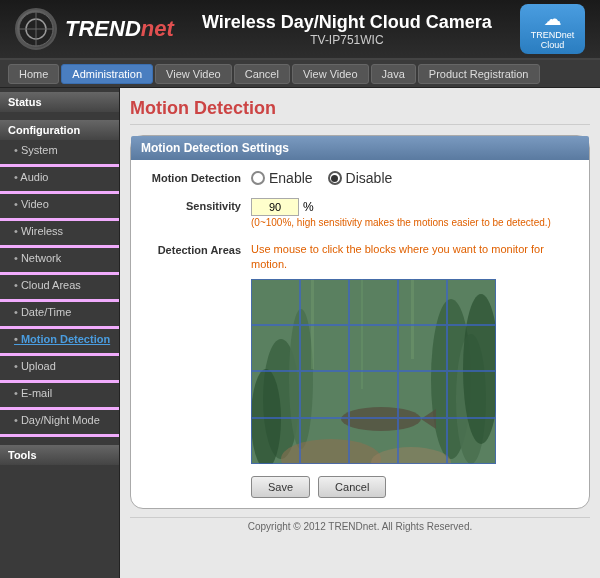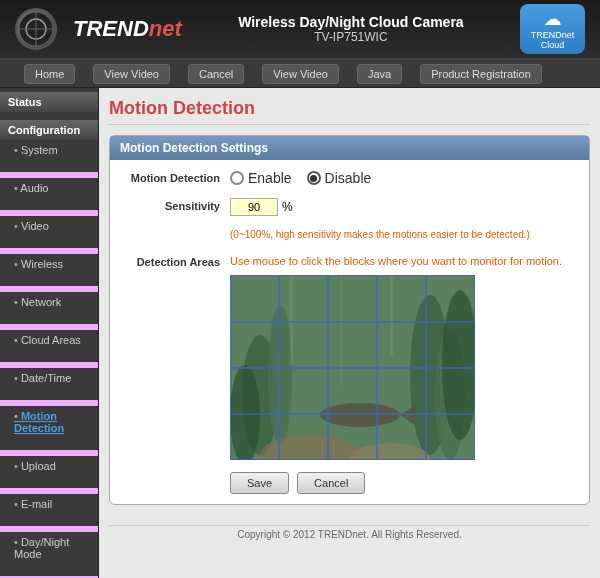--- a/index.html
+++ b/index.html
@@ -18,21 +18,21 @@
       height: 60px;
       display: flex;
       align-items: center;
       justify-content: space-between;
       padding: 0 15px;
       border-bottom: 2px solid #444;
     }
     .logo-area {
       display: flex;
       align-items: center;
-      gap: 16px;
+      gap: 8px;
     }
     .logo-circle {
       width: 42px;
       height: 42px;
       border-radius: 50%;
       background: radial-gradient(circle at 40% 40%, #888, #333);
       border: 2px solid #555;
       display: flex;
       align-items: center;
       justify-content: center;
@@ -45,21 +45,21 @@
       font-weight: bold;
       color: #fff;
       font-style: italic;
     }
     .logo-text span { color: #e05050; }
     .header-center {
       text-align: center;
       color: #fff;
     }
     .header-center .title1 {
-      font-size: 14px;
+      font-size: 18px;
       font-weight: bold;
     }
     .header-center .title2 {
       font-size: 12px;
       color: #ccc;
     }
     .cloud-badge {
       background: linear-gradient(to bottom, #4a9de0, #2a7dc0);
       border-radius: 8px;
       padding: 4px 8px;
@@ -69,22 +69,22 @@
       width: 65px;
     }
     .cloud-badge .cloud-icon { font-size: 18px; display: block; }
 
     
     .navbar {
       background: #3a3a3a;
       height: 28px;
       display: flex;
       align-items: center;
-      padding: 0 24px;
-      gap: 18px;
+      padding: 0 8px;
+      gap: 2px;
       border-bottom: 1px solid #222;
     }
     .nav-btn {
       padding: 3px 10px;
       font-size: 11px;
       color: #ddd;
       background: #555;
       border: 1px solid #666;
       border-radius: 3px;
       cursor: pointer;
@@ -97,41 +97,41 @@
     }
 
     
     .main-layout {
       display: flex;
       height: calc(578px - 60px - 28px);
     }
 
     
     .sidebar {
-      width: 99px;
+      width: 120px;
       background: #3a3a3a;
       border-right: 1px solid #222;
       overflow-y: auto;
     }
     .sidebar-section {
       padding: 4px 0;
     }
     .sidebar-header {
       background: linear-gradient(to bottom, #666, #444);
       color: #fff;
       padding: 4px 8px;
       font-size: 11px;
       font-weight: bold;
     }
     .sidebar-item {
-      padding: 4px 8px 16px 14px;
+      padding: 4px 8px 8px 14px;
       font-size: 11px;
       color: #ccc;
       cursor: pointer;
-      border-bottom: 6px solid #f0abfc;
+      border-bottom: 3px solid #f0abfc;
     }
     .sidebar-item::before {
       content: '• ';
       color: #aaa;
     }
     .sidebar-item.active {
       color: #4a9de0;
       font-weight: bold;
       text-decoration: underline;
     }
@@ -149,21 +149,21 @@
       color: #cc4444;
       margin-bottom: 10px;
       border-bottom: 1px solid #ccc;
       padding-bottom: 5px;
     }
 
     
     .settings-panel {
       background: #fff;
       border: 1px solid #aaa;
-      border-radius: 6px;
+      border-radius: 13px;
       padding: 10px;
     }
     .settings-title {
       background: linear-gradient(to bottom, #7a9ac0, #5a7aa0);
       color: #fff;
       padding: 5px 10px;
       font-size: 12px;
       font-weight: bold;
       margin: -10px -10px 10px -10px;
       border-radius: 2px 2px 0 0;
@@ -227,21 +227,21 @@
       width: 48px;
       padding: 2px 4px;
       border: 1px solid #aaa;
       font-size: 11px;
       background: #ffffcc;
       text-align: center;
     }
     .sensitivity-note {
       font-size: 10px;
       color: #e06000;
-      margin-top: 12px;
+      margin-top: 0;
       line-height: 1.4;
     }
 
     
     .detection-note {
       font-size: 11px;
       color: #e06000;
       margin-bottom: 6px;
       line-height: 1.4;
     }
@@ -322,20 +322,21 @@
     <div class="title2">TV-IP751WIC</div>
   </div>
   <div class="cloud-badge">
     <span class="cloud-icon">☁</span>
     <span>TRENDnet Cloud</span>
   </div>
 </div>
 
 <div class="navbar">
   <button class="nav-btn">Home</button>
+  <button class="nav-btn active">Administration</button>
   <button class="nav-btn">View Video</button>
   <button class="nav-btn">Cancel</button>
   <button class="nav-btn">View Video</button>
   <button class="nav-btn">Java</button>
   <button class="nav-btn">Product Registration</button>
 </div>
 
 <div class="main-layout">
 
   <div class="sidebar">
@@ -449,15 +450,15 @@
           </div>
         </div>
       </div>
 
       <div class="btn-row">
         <button class="btn">Save</button>
         <button class="btn">Cancel</button>
       </div>
     </div>
 
-    <div class="footer" style="margin-top:20px;">Copyright © 2012 TRENDnet.  All Rights Reserved.</div>
+    <div class="footer" style="margin-top:8px;">Copyright © 2012 TRENDnet.  All Rights Reserved.</div>
   </div>
 </div>
 
 </body></html>

